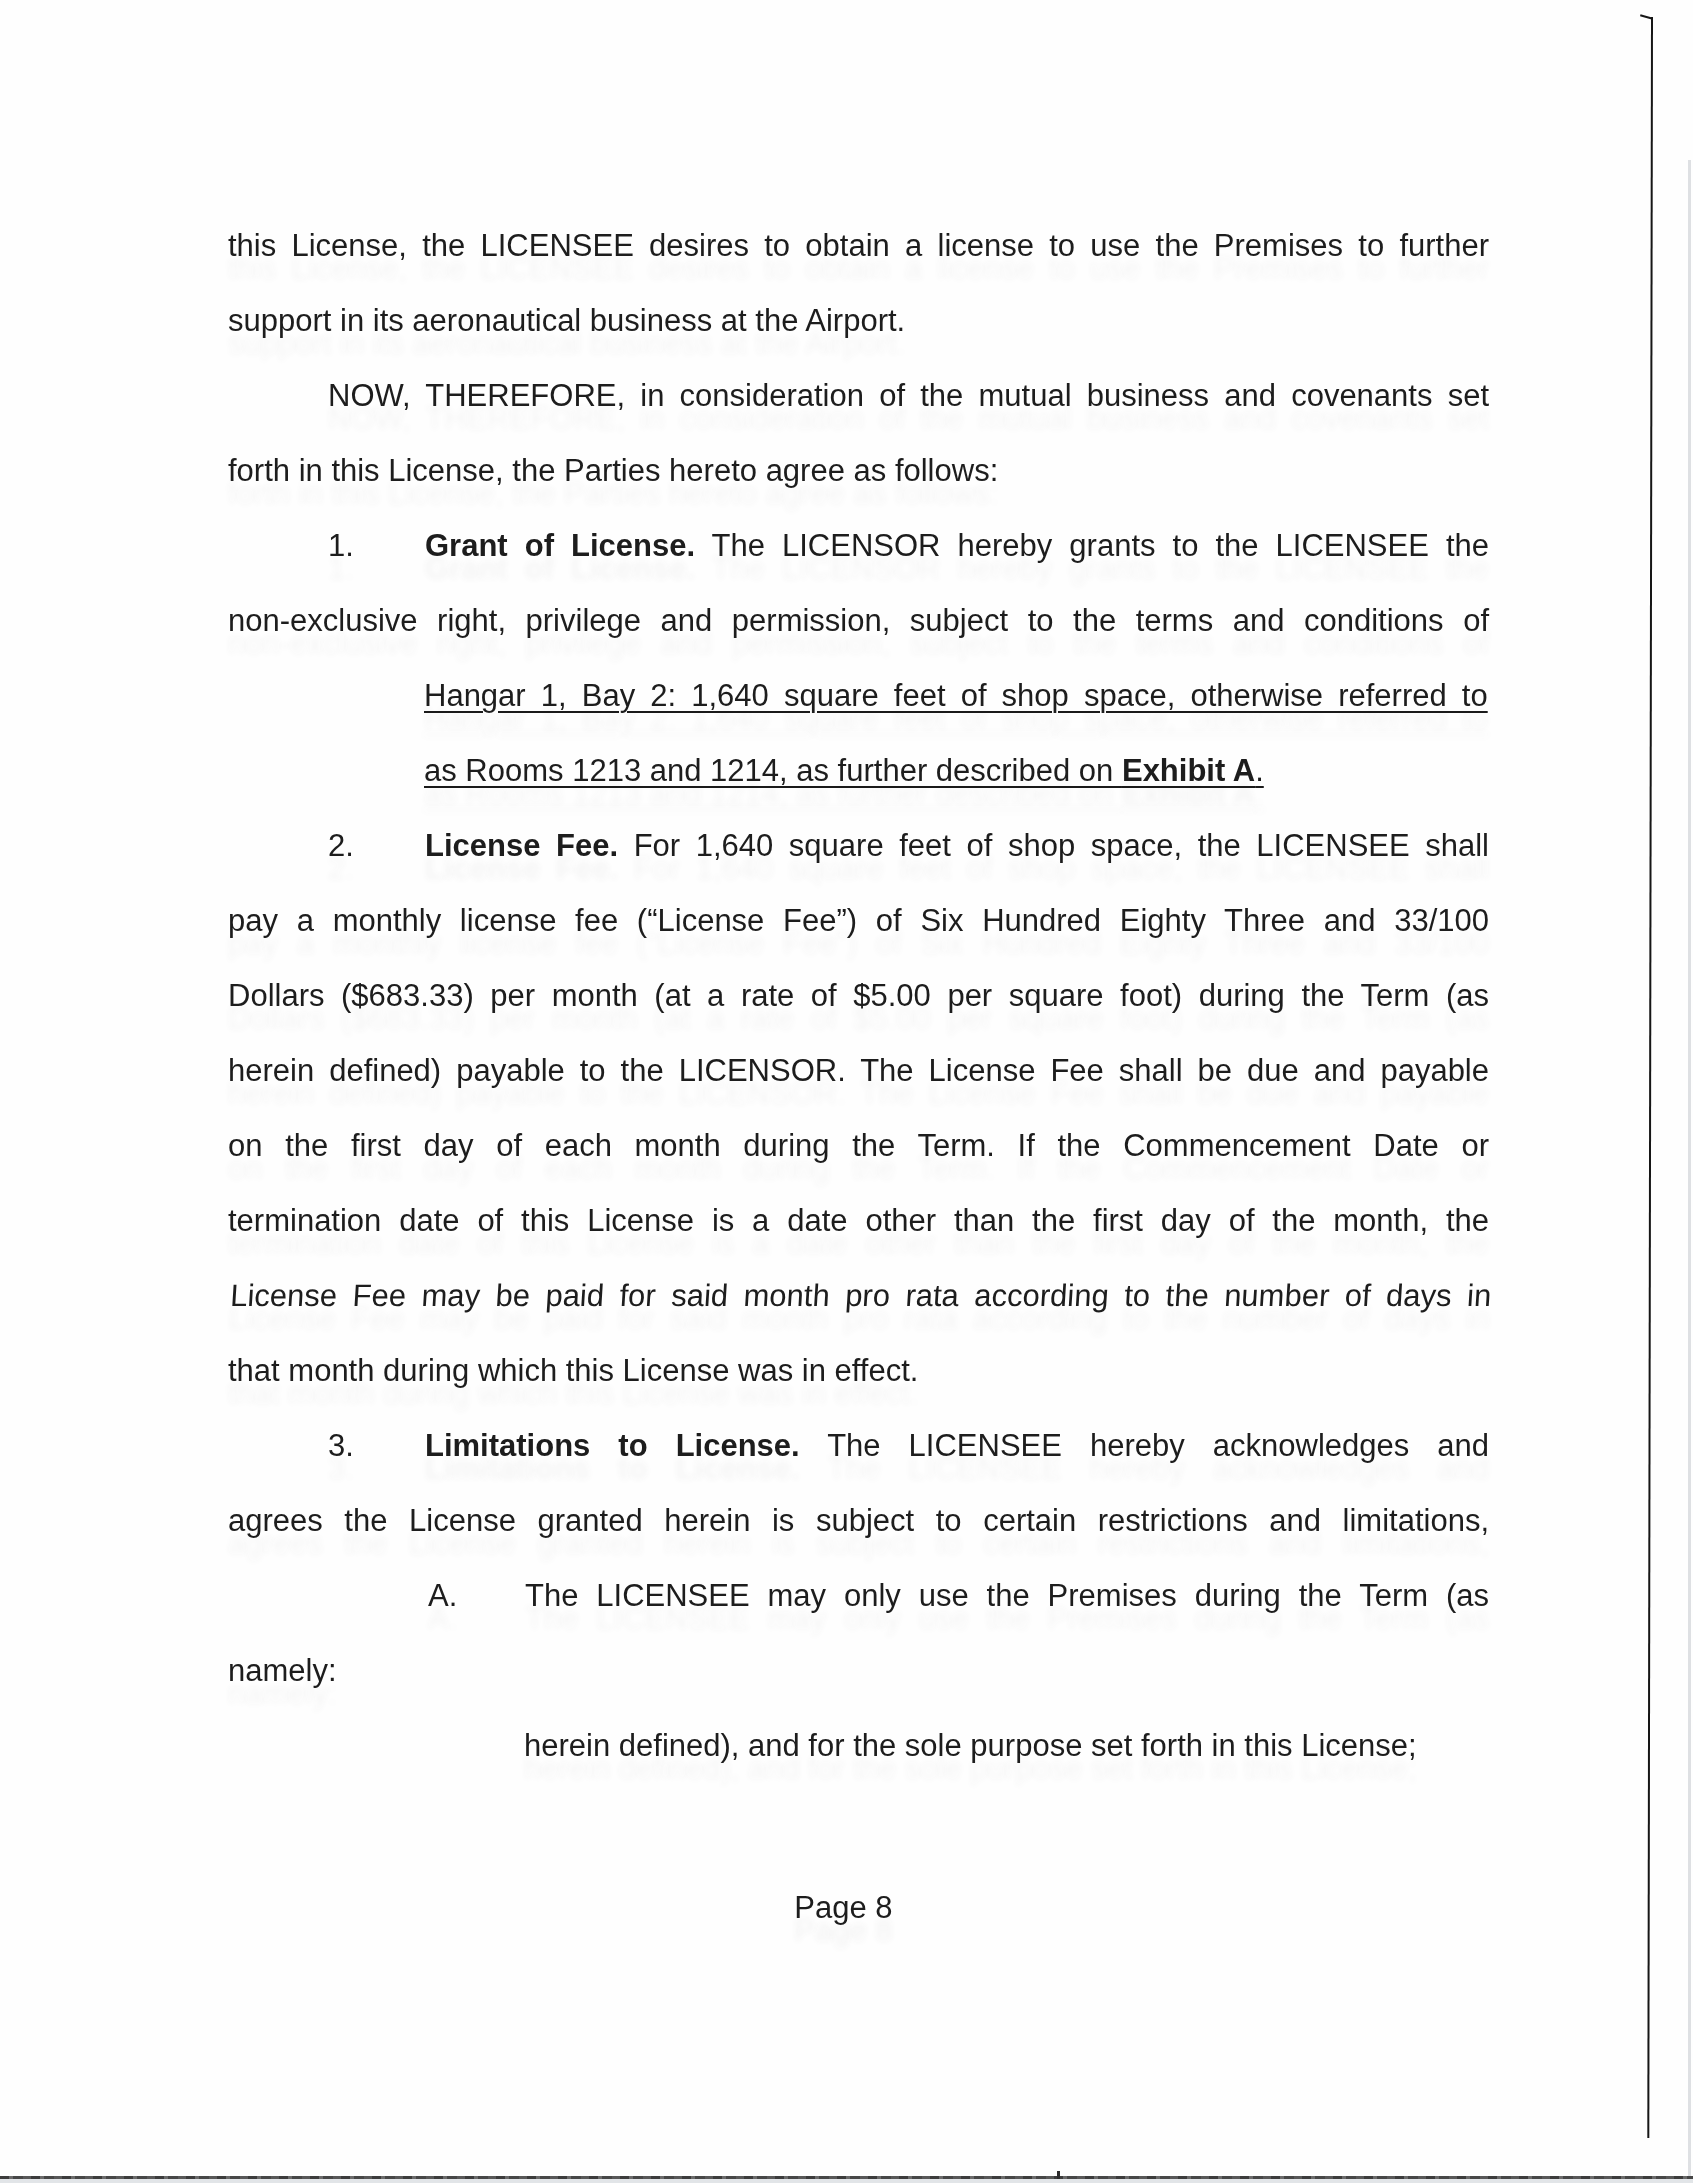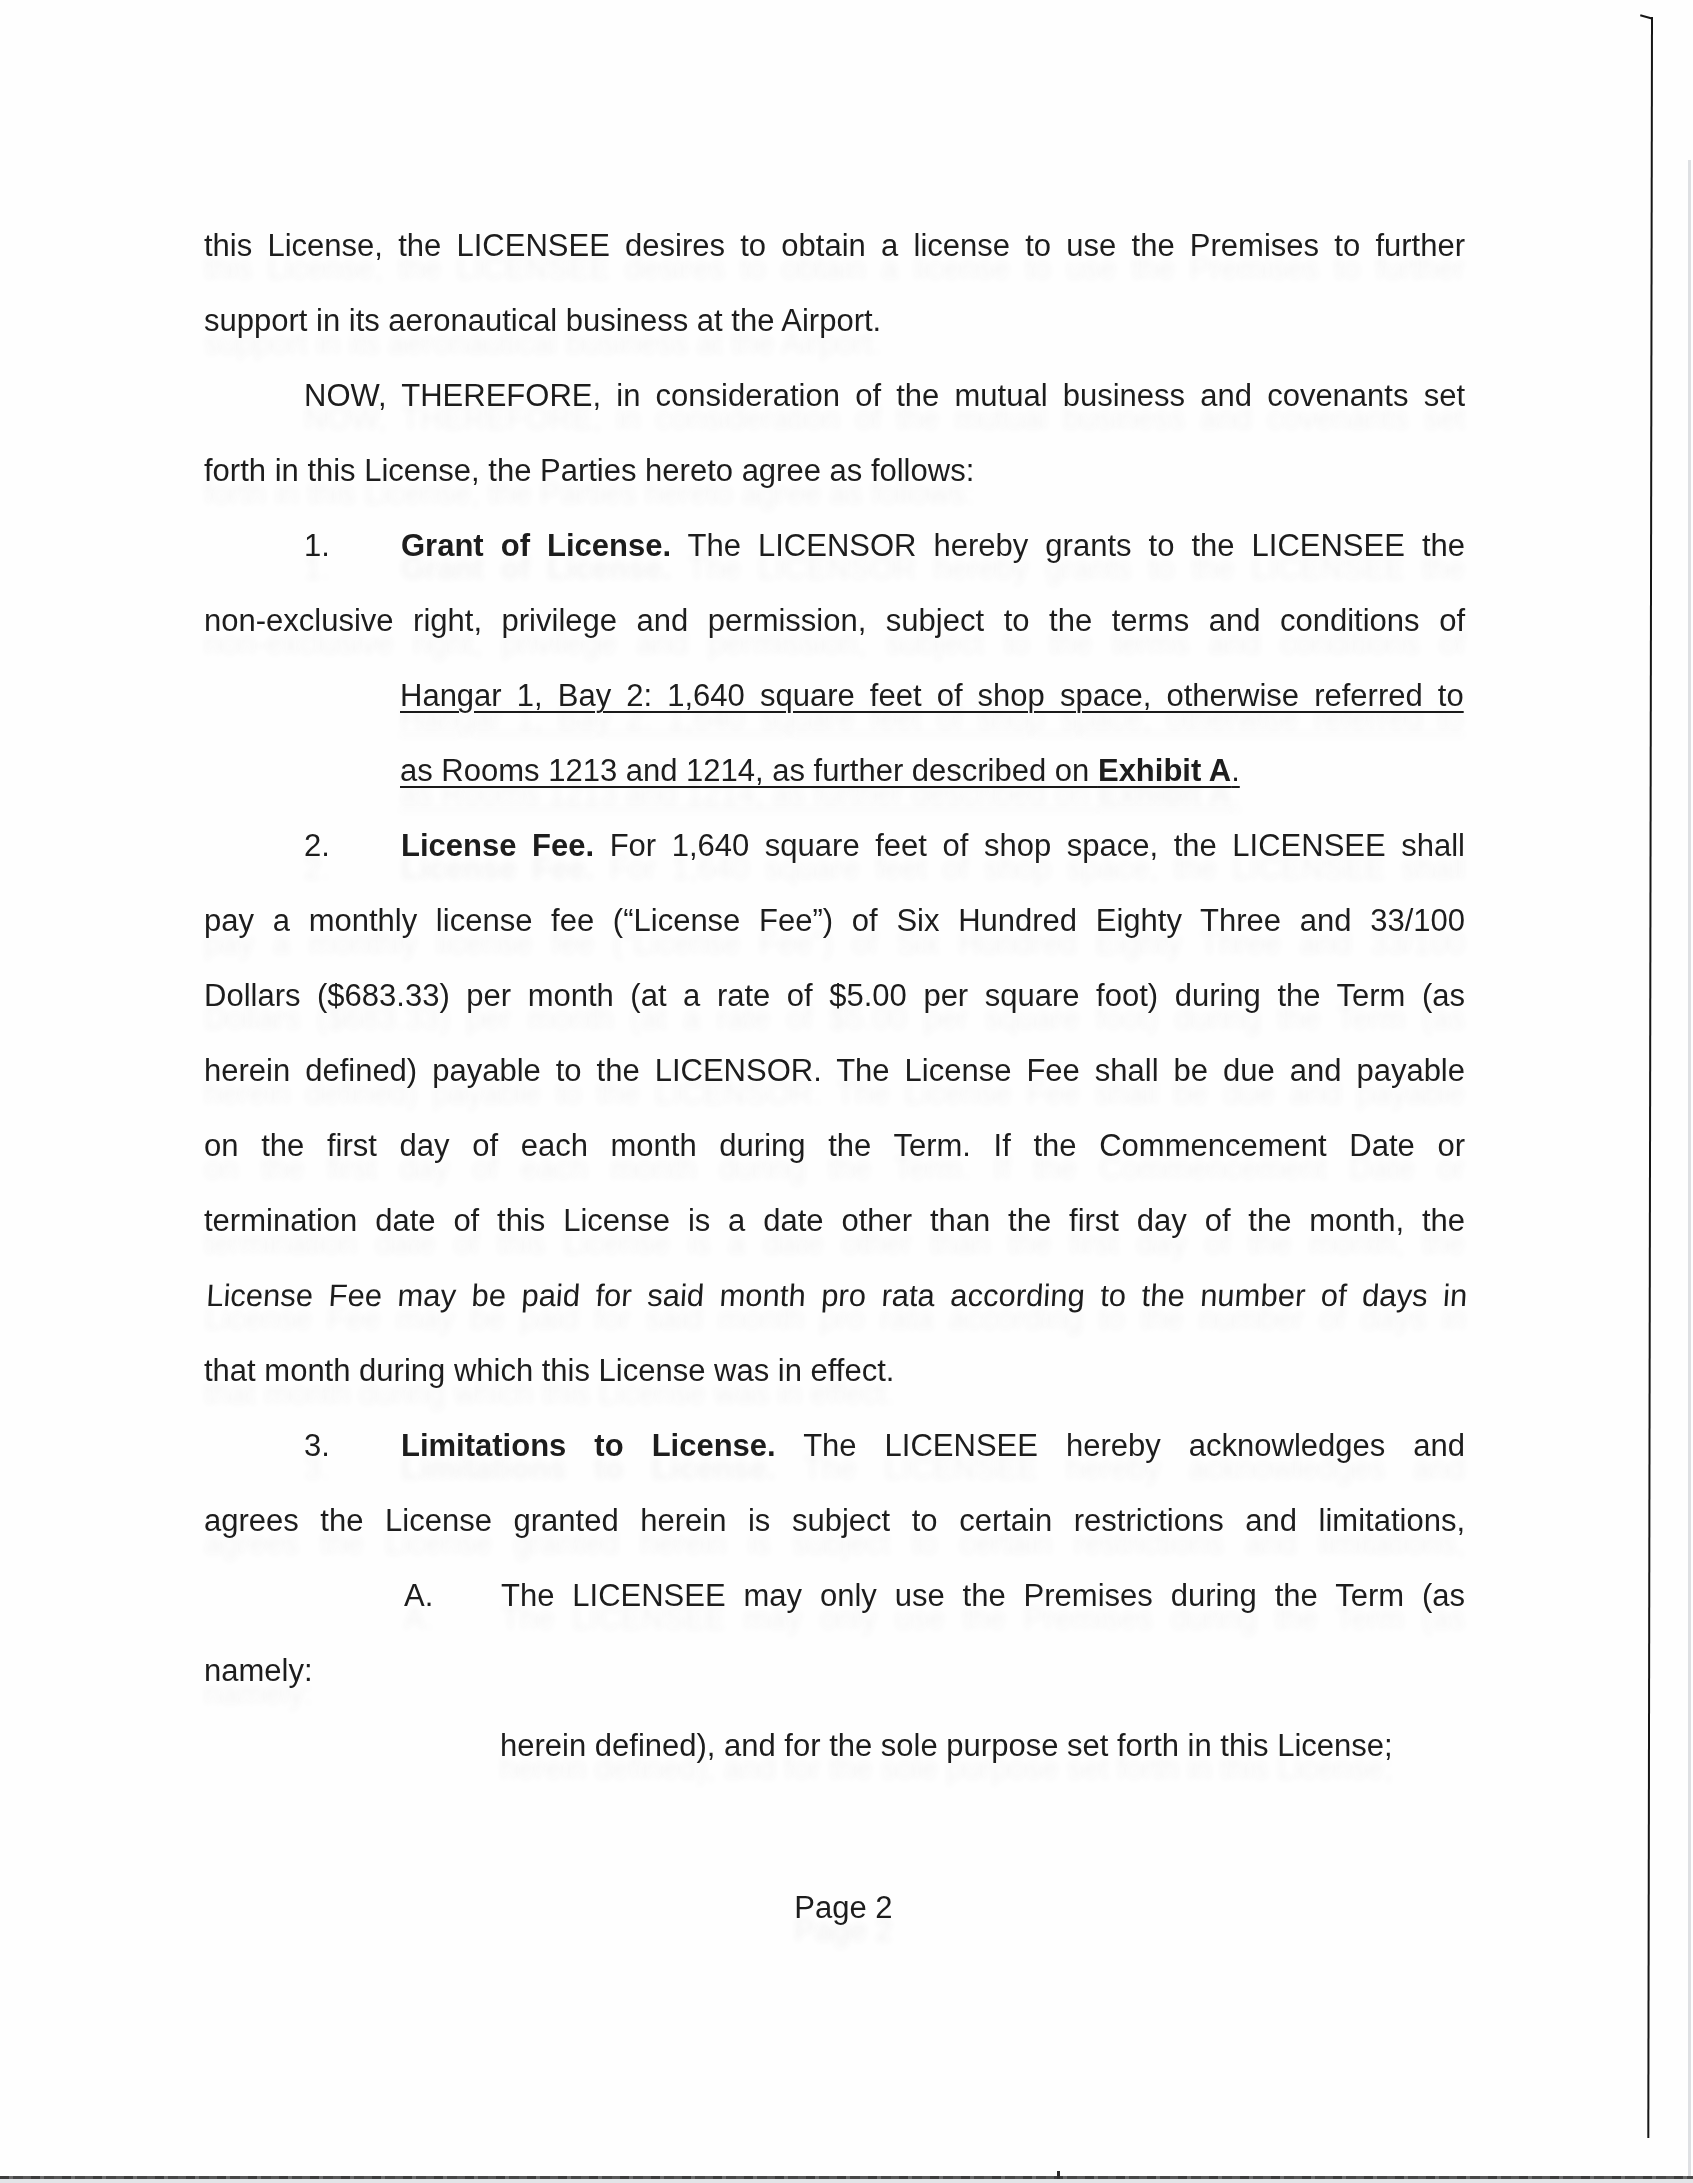--- a/index.html
+++ b/index.html
@@ -7,21 +7,21 @@
     position: relative;
     width: 1693px;
     height: 2183px;
     background: #fefefe;
     overflow: hidden;
     font-family: "Liberation Sans", "DejaVu Sans", sans-serif;
     color: #1d1d1d;
   }
   .doc-body {
     position: absolute;
-    left: 204px;
+    left: 228px;
     top: 208px;
     width: 1261px;
     font-size: 31px;
   }
   .ln {
     height: 75px;
     line-height: 75px;
     white-space: nowrap;
     text-align: justify;
     text-align-last: justify;
@@ -127,21 +127,21 @@
       <div class="ln"><span>termination date of this License is a date other than the first day of the month, the</span></div>
       <div class="ln skew"><span>License Fee may be paid for said month pro rata according to the number of days in</span></div>
       <div class="ln end"><span>that month during which this License was in effect.</span></div>
       <div class="ln ind"><span class="num">3.</span><span class="b">Limitations to License.</span><span> The LICENSEE hereby acknowledges and</span></div>
       <div class="ln"><span>agrees the License granted herein is subject to certain restrictions and limitations,</span></div>
       <div class="ln itemA"><span class="num">A.</span><span>The LICENSEE may only use the Premises during the Term (as</span></div>
       <div class="ln end"><span>namely:</span></div>
       <div class="ln end itemA2"><span>herein defined), and for the sole purpose set forth in this License;</span></div>
     </div>
 
-  <div class="footer">Page 2</div>
+  <div class="footer">Page 8</div>
 
   <div class="vhook"></div>
   <div class="vline"></div>
   <div class="edge-shadow"></div>
   <div class="bottom-bar"></div>
   <div class="bar-tick"></div>
   <div class="below-strip"></div>
 </div>
 
 

